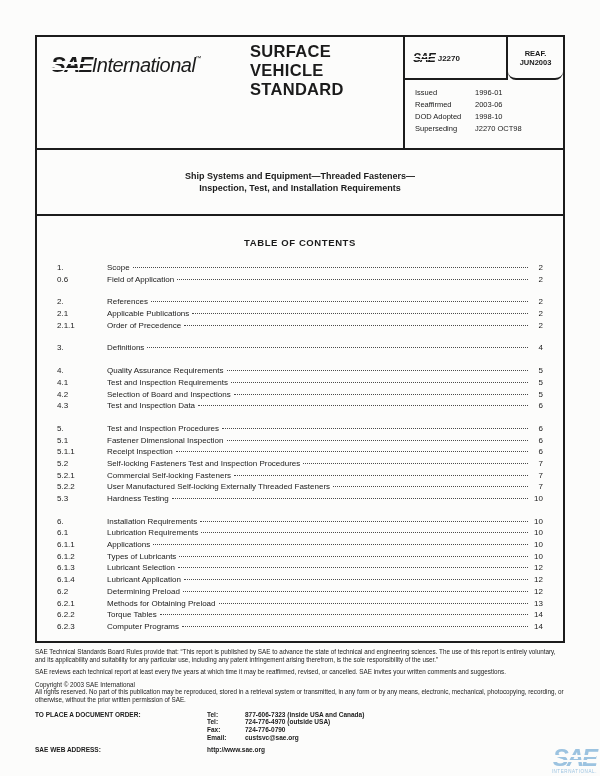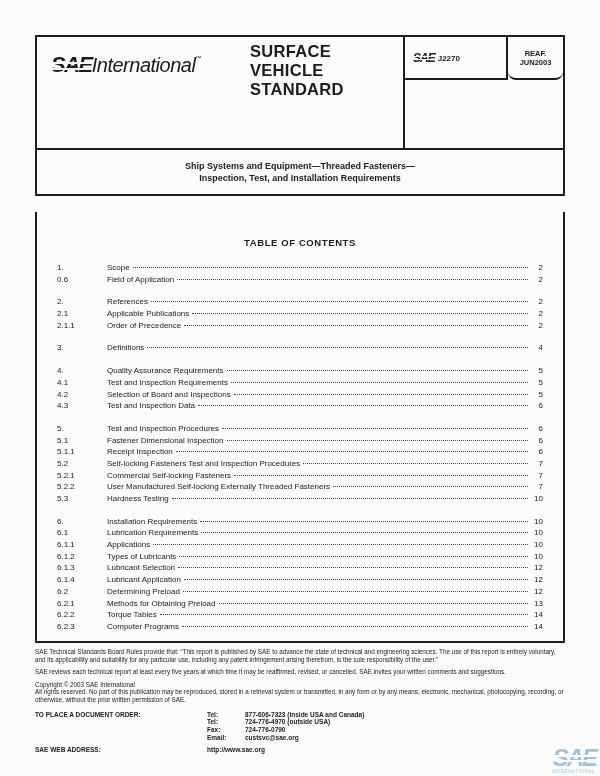--- a/index.html
+++ b/index.html
@@ -30,21 +30,21 @@
   .mark-lg .stripe { height: 2px; }
   .mark-sm { font-size: 12px; letter-spacing: -1px; }
   .mark-sm .stripe { height: 1px; }
   .s1 { top: 40%; } .s2 { top: 60%; }
   .sae-intl { font-style: italic; font-weight: 400; font-size: 20px; letter-spacing: -0.5px; }
   .tm { font-size: 6px; vertical-align: 12px; }
   .docnum-text { font-size: 8px; font-weight: bold; margin-left: 3px; margin-top: 2px; }
   .doc-type { position: absolute; left: 213px; top: 5px; font-weight: 800; font-size: 16.5px; line-height: 19px; letter-spacing: 0.3px; white-space: pre-line; }
 
   
-  .title-box { top: 150px; height: 46px; border-top: none; display: flex; flex-direction: column; align-items: center; justify-content: center; gap: 2px; font-weight: bold; font-size: 9px; text-align: center; }
+  .title-box { top: 150px; height: 66px; border-top: none; display: flex; flex-direction: column; align-items: center; justify-content: center; gap: 2px; font-weight: bold; font-size: 9px; text-align: center; }
 
   
   .toc-box { top: 212px; height: 431px; border-top: none; }
   .toc-heading { text-align: center; font-weight: bold; font-size: 9.5px; letter-spacing: 0.6px; margin-top: 25px; }
   .toc-list { margin: 15px 20px 0 20px; }
   .toc-row { display: flex; align-items: baseline; height: 11.7px; font-size: 8px; }
   .toc-row.gap { margin-top: 11px; }
   .toc-num { width: 50px; flex-shrink: 0; }
   .toc-title { white-space: nowrap; }
   .toc-dots { flex: 1; border-bottom: 1px dotted #4a4a4a; margin: 0 3px; position: relative; top: -2px; min-width: 10px; }
@@ -85,20 +85,38 @@
       <div class="doc-type">SURFACE
 VEHICLE
 STANDARD</div>
     </div>
     <div class="hcell-docnum">
       <span class="sae-mark mark-sm"><span>SAE</span><i class="stripe s1"></i><i class="stripe s2"></i></span>
       <span class="docnum-text">J2270</span>
     </div>
     <div class="hcell-reaf">REAF.
 JUN2003</div>
+    <div class="hcell-dates" id="dates-box">
+        <div class="date-row">
+    <span class="dlabel">Issued</span>
+    <span class="dvalue">1996-01</span>
+  </div>
+        <div class="date-row">
+    <span class="dlabel">Reaffirmed</span>
+    <span class="dvalue">2003-06</span>
+  </div>
+        <div class="date-row">
+    <span class="dlabel">DOD Adopted</span>
+    <span class="dvalue">1998-10</span>
+  </div>
+        <div class="date-row">
+    <span class="dlabel">Superseding</span>
+    <span class="dvalue">J2270 OCT98</span>
+  </div>
+      </div>
   </div>
 
   <div class="box title-box">
     <div>Ship Systems and Equipment—Threaded Fasteners—</div>
     <div>Inspection, Test, and Installation Requirements</div>
   </div>
 
   <div class="box toc-box">
     <div class="toc-heading">TABLE OF CONTENTS</div>
     <div class="toc-list" id="toc-list">

